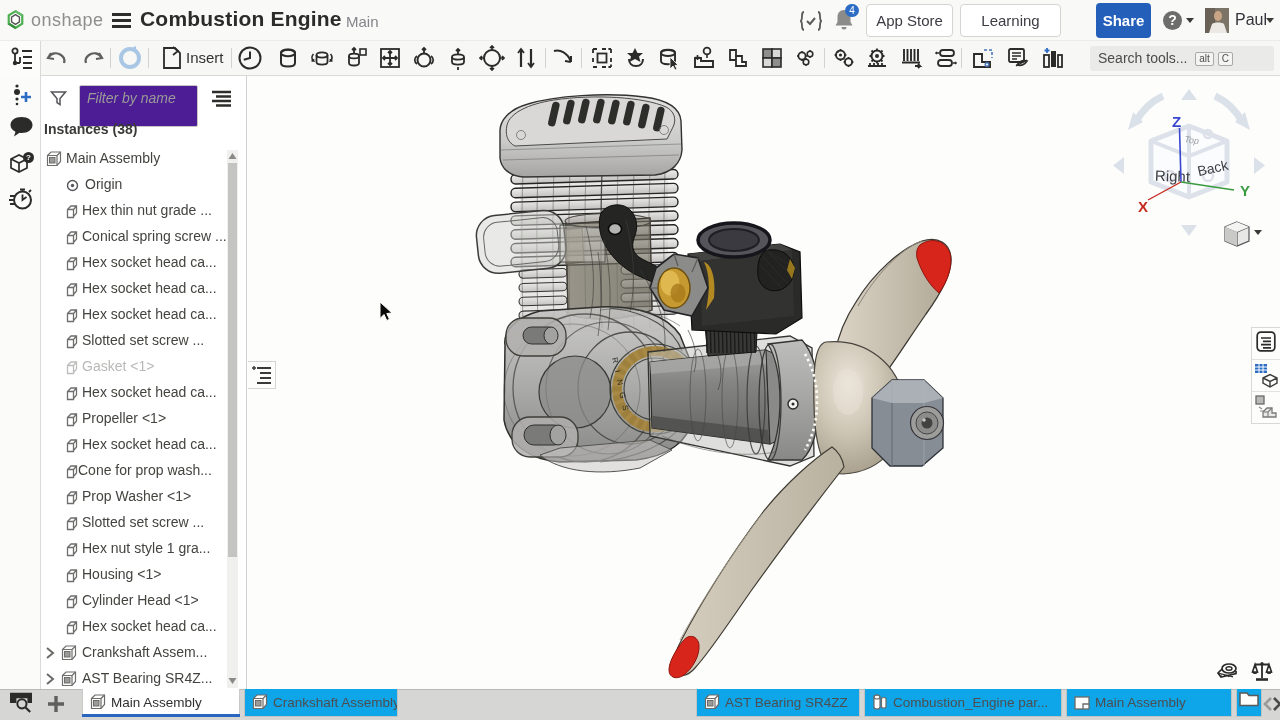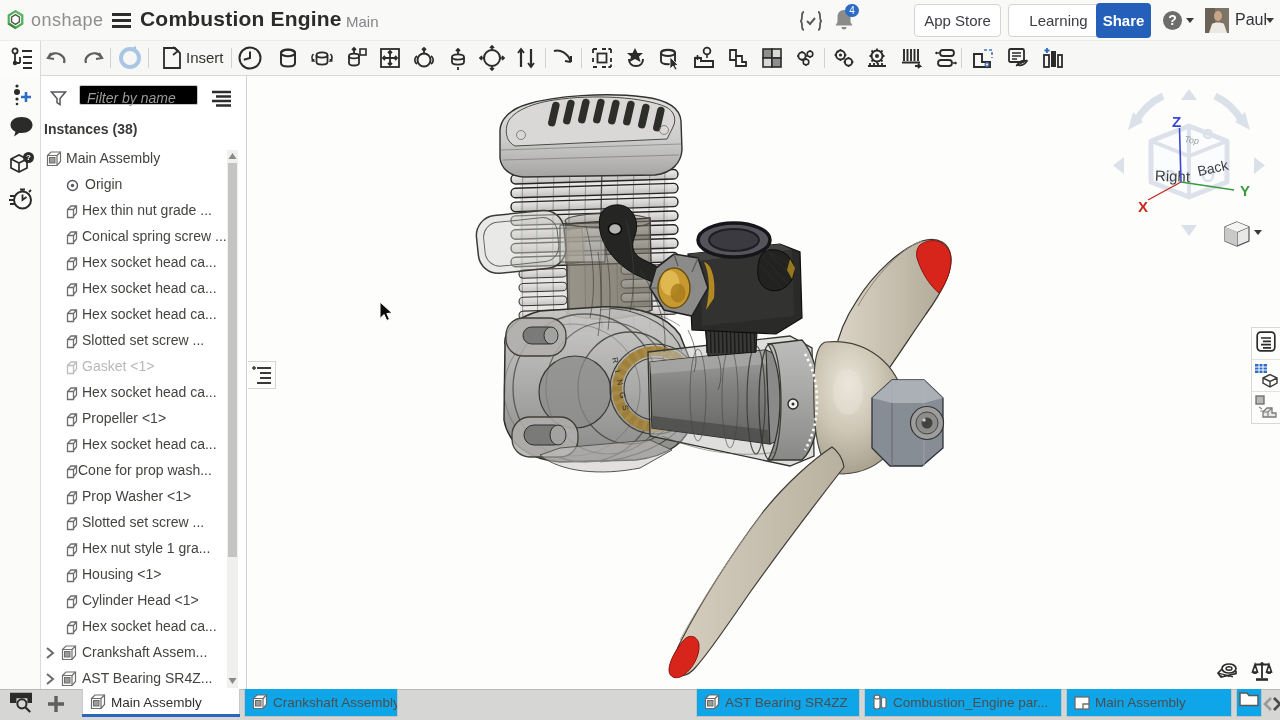--- a/index.html
+++ b/index.html
@@ -7,21 +7,21 @@
 #page { position:relative; width:1280px; height:720px; }
 .abs { position:absolute; }
 
 
 #topbar { left:0; top:0; width:1280px; height:41px; background:#f9f9f8; border-bottom:1px solid #ebebe9; }
 #logotext { left:31px; top:10px; font-size:18px; color:#8e8e8c; letter-spacing:0.5px; }
 #hamburger { left:112px; top:13px; width:19px; height:15px; }
 #hamburger div { height:3px; background:#2d2d2b; margin-bottom:3px; }
 #doctitle { left:140px; top:7px; font-size:21px; font-weight:bold; color:#2b2b29; letter-spacing:0.2px; }
 #wsname { left:346px; top:13px; font-size:15px; color:#84848a; }
-.topbtn { top:4px; height:33px; background:#fff; border:1px solid #d4d4d2; border-radius:4px; font-size:15px; color:#3c3c44; text-align:center; line-height:31px;margin-left:48px; }
+.topbtn { top:4px; height:33px; background:#fff; border:1px solid #d4d4d2; border-radius:4px; font-size:15px; color:#3c3c44; text-align:center; line-height:31px; }
 #appstore { left:866px; width:87px; }
 #learning { left:960px; width:101px; }
 #sharebtn { left:1096px; top:3px; width:55px; height:35px; background:#2460ba; border-radius:4px; color:#fff; font-size:15px; font-weight:bold; text-align:center; line-height:35px; }
 #helpcirc { left:1163px; top:11px; width:19px; height:19px; border-radius:50%; background:#6d6d6b; color:#fff; font-size:14px; font-weight:bold; text-align:center; line-height:19px; }
 .caret { width:0; height:0; border-left:4px solid transparent; border-right:4px solid transparent; border-top:5px solid #3a3a38; }
 #avatar { left:1205px; top:8px; width:24px; height:25px; background:#8a7f72; overflow:hidden; }
 #paul { left:1235px; top:11px; font-size:16px; color:#33333b; }
 #bellbadge { left:845px; top:4px; width:14px; height:13px; background:#2d6cc4; border-radius:7px; color:#fff; font-size:10px; text-align:center; line-height:13px; }
 
 
@@ -30,21 +30,21 @@
 .tsep { top:48px; width:1px; height:20px; background:#d2d2d0; }
 #inserttext { left:186px; top:49px; font-size:15px; color:#33332f; }
 #searchbox { left:1090px; top:46px; width:184px; height:25px; background:#eaeae8; border-radius:3px; color:#4c4c4a; font-size:14px; line-height:25px; padding-left:8px; }
 .kbd { display:inline-block; border:1px solid #a9a9a7; border-radius:2px; background:#f4f4f2; font-size:10px; line-height:12px; padding:0 3px; color:#4c4c4a; vertical-align:1px; }
 
 
 #lstrip { left:0; top:76px; width:41px; height:613px; background:#fbfbfa; border-right:1px solid #dadad8; }
 
 
 #lpanel { left:41px; top:76px; width:206px; height:613px; background:#fff; border-right:1px solid #cfcfcd; }
-#filterbox { left:79px; top:85px; width:119px; height:20px; border:1px solid #c6c6c4; border-radius:2px; background:#000000; font-size:14px; font-style:italic; color:#9a9a98; line-height:25px; padding-left:7px; }
+#filterbox { left:79px; top:85px; width:119px; height:42px; border:1px solid #c6c6c4; border-radius:2px; background:#4c1d95; font-size:14px; font-style:italic; color:#9a9a98; line-height:25px; padding-left:7px; }
 #instances { left:44px; top:121px; font-size:14px; font-weight:bold; color:#3a3a38; }
 .trow { position:absolute; left:0; height:26px; font-size:14px; color:#43433f; white-space:nowrap; }
 .trow .txt { position:absolute; top:4px; }
 .gray { color:#b8b8b6; }
 #scrolltrack { left:227px; top:150px; width:11px; height:538px; background:#f0f0ee; }
 #scrollthumb { left:228px; top:163px; width:9px; height:394px; background:#c4c4c2; }
 
 
 #canvas { left:248px; top:76px; width:1032px; height:613px; background:#fdfdfc; }
 
@@ -109,20 +109,21 @@
 
   <div id="toolbar" class="abs"></div>
   <div id="treebox" class="abs"></div>
   <svg class="abs" style="left:10px;top:46px" width="24" height="24" viewBox="0 0 24 24">
     <circle cx="5" cy="5" r="2.6" fill="none" stroke="#2b2b29" stroke-width="1.8"></circle>
     <circle cx="5" cy="17" r="2.2" fill="#2b2b29"></circle>
     <path d="M5 8 L5 15 M7 17 L10 17 M10 17 L10 11" fill="none" stroke="#2b2b29" stroke-width="1.8"></path>
     <path d="M12 5 L22 5 M13 11 L22 11 M13 17 L22 17 M13 22 L22 22" stroke="#2b2b29" stroke-width="2.2"></path>
   </svg>
   <div id="inserttext" class="abs">Insert</div>
+  <div id="searchbox" class="abs">Search tools...&nbsp; <span class="kbd">alt</span> <span class="kbd">C</span></div>
   <div class="abs tsep" style="left:110px"></div>
     <div class="abs tsep" style="left:148px"></div>
     <div class="abs tsep" style="left:231px"></div>
     <div class="abs tsep" style="left:545px"></div>
     <div class="abs tsep" style="left:581px"></div>
     <div class="abs tsep" style="left:824px"></div>
     <div class="abs tsep" style="left:961px"></div>
   <svg class="abs" style="left:45px;top:45px" width="26" height="26" viewBox="0 0 26 26">
       <path d="M6 8 L3 13 L9 14 M3.5 12.5 C6 8 12 7 16 10 C19 12 20 15 19 18" fill="none" stroke="#5f5f5d" stroke-width="2.2"></path>
     </svg>

